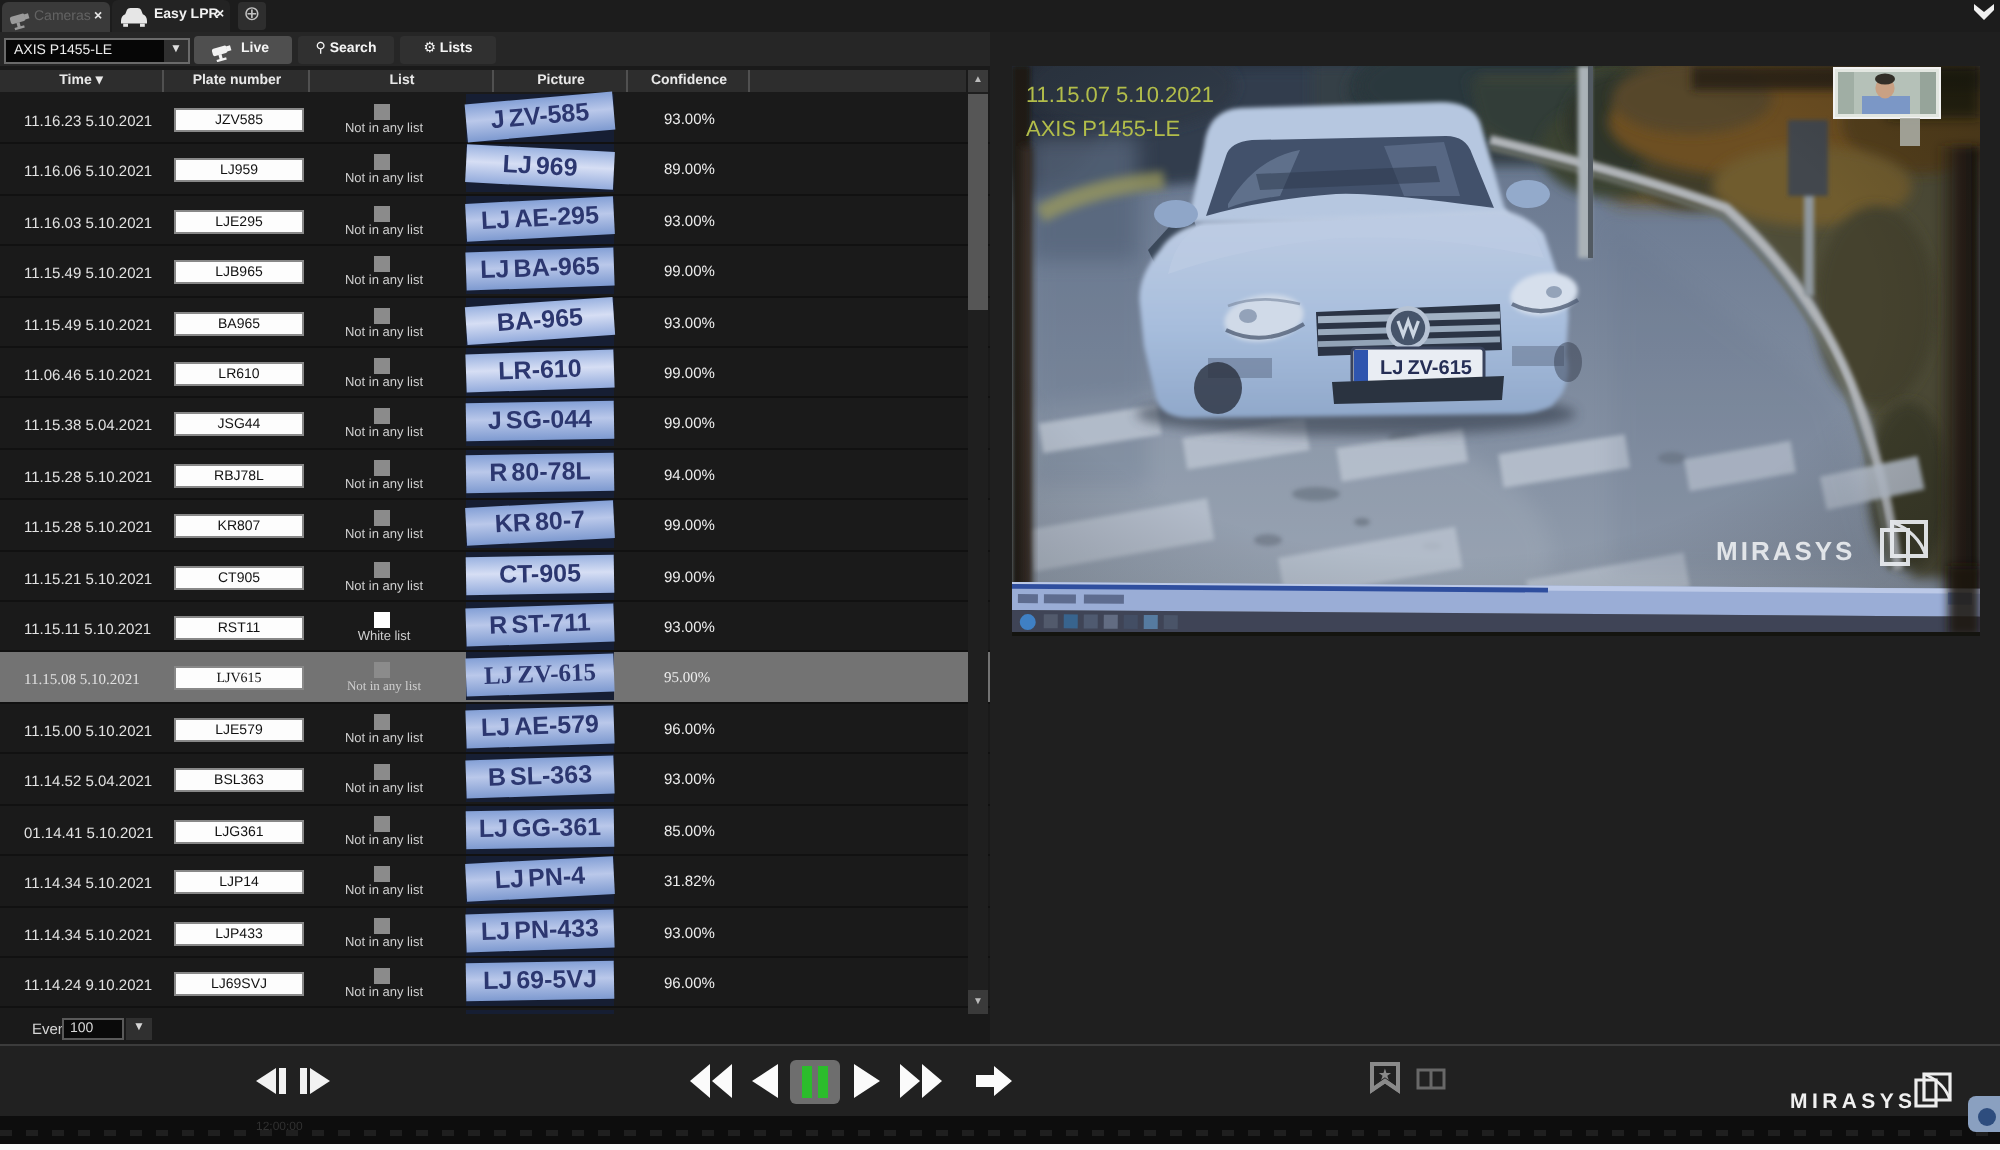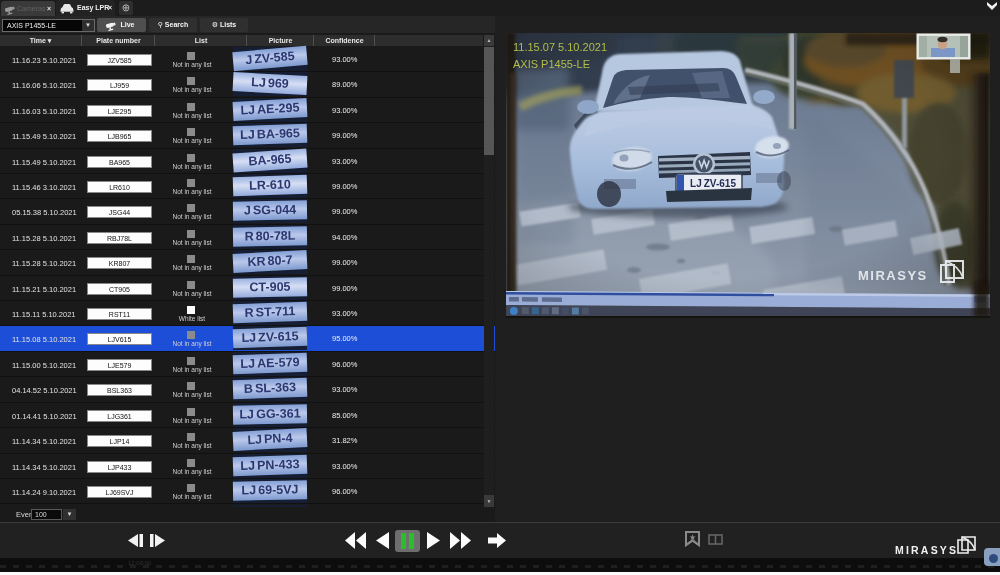--- a/index.html
+++ b/index.html
@@ -19,21 +19,21 @@
 .tbtn{top:18px;height:14px;border-radius:2px;color:#f5f5f5;font-size:7px;font-weight:bold;text-align:center;line-height:14px;}
 #bLive{left:97px;width:49px;background:#4f4f4f;}
 #bSearch{left:149px;width:48px;background:#303030;}
 #bLists{left:200px;width:48px;background:#303030;}
 
 #tablewrap{left:0;top:33px;width:495px;height:474px;background:#1a1a1a;}
 #thead{position:absolute;left:0;top:2px;width:483px;height:11px;background:#2d2d2d;color:#e8e8e8;font-size:7px;font-weight:bold;}
 .th{position:absolute;top:0;height:11px;line-height:11px;text-align:center;border-right:1px solid #505050;}
 .rows{position:absolute;left:0;top:14px;width:483px;}
 .row{position:relative;width:524px;height:25.42px;border-bottom:1px solid #111;}
-.row.hl{background:#1d4ed8;}
+.row.hl{background:#737373;font-family:Liberation Serif, serif;}
 .t{position:absolute;left:12px;top:9px;font-size:7.5px;color:#e2e2e2;white-space:nowrap;}
 .pn{position:absolute;left:87px;top:7px;width:65px;height:12px;background:#fdfdfd;border:1px solid #888;color:#111;font-size:7px;text-align:center;line-height:11px;}
 .cb{position:absolute;left:187px;top:5px;width:8px;height:8px;background:#8b8b8b;}
 .cb.w{background:#fff;}
 .lst{position:absolute;left:156px;top:14px;width:72px;text-align:center;font-size:6.5px;color:#cfcfcf;}
 .pp{position:absolute;left:233px;top:0px;width:74px;height:24px;background:#161e33;}
 .ppi{position:absolute;left:0px;top:2px;width:74px;height:19px;background:linear-gradient(180deg,#84a0d6,#bac8ea 45%,#7e9ad0);color:#2c3770;font-weight:bold;font-size:12.5px;text-align:center;line-height:19px;white-space:nowrap;}
 .cf{position:absolute;left:332px;top:8px;font-size:7.5px;color:#ededed;}
 .row:nth-child(2) .ppi,.row:nth-child(5) .ppi,.row:nth-child(6) .ppi,.row:nth-child(10) .ppi{background:linear-gradient(180deg,#9ab2e0,#d6def4 45%,#93abdc);}
 
@@ -152,31 +152,31 @@
           <span class="t">11.15.49 5.10.2021</span>
           <div class="pn">BA965</div>
           <div class="cb"></div>
           <div class="lst">Not in any list</div>
           <div class="pp">
             <div class="ppi" style="transform:rotate(-4deg)">BA-965</div>
           </div>
           <span class="cf">93.00%</span>
         </div>
         <div class="row">
-          <span class="t">11.15.46 3.10.2021</span>
+          <span class="t">11.06.46 5.10.2021</span>
           <div class="pn">LR610</div>
           <div class="cb"></div>
           <div class="lst">Not in any list</div>
           <div class="pp">
             <div class="ppi" style="transform:rotate(-2deg)">LR-610</div>
           </div>
           <span class="cf">99.00%</span>
         </div>
         <div class="row">
-          <span class="t">05.15.38 5.10.2021</span>
+          <span class="t">11.15.38 5.04.2021</span>
           <div class="pn">JSG44</div>
           <div class="cb"></div>
           <div class="lst">Not in any list</div>
           <div class="pp">
             <div class="ppi" style="transform:rotate(-1deg)">J SG-044</div>
           </div>
           <span class="cf">99.00%</span>
         </div>
         <div class="row">
           <span class="t">11.15.28 5.10.2021</span>
@@ -232,21 +232,21 @@
           <span class="t">11.15.00 5.10.2021</span>
           <div class="pn">LJE579</div>
           <div class="cb"></div>
           <div class="lst">Not in any list</div>
           <div class="pp">
             <div class="ppi" style="transform:rotate(-2deg)">LJ AE-579</div>
           </div>
           <span class="cf">96.00%</span>
         </div>
         <div class="row">
-          <span class="t">04.14.52 5.10.2021</span>
+          <span class="t">11.14.52 5.04.2021</span>
           <div class="pn">BSL363</div>
           <div class="cb"></div>
           <div class="lst">Not in any list</div>
           <div class="pp">
             <div class="ppi" style="transform:rotate(-2deg)">B SL-363</div>
           </div>
           <span class="cf">93.00%</span>
         </div>
         <div class="row">
           <span class="t">01.14.41 5.10.2021</span>

